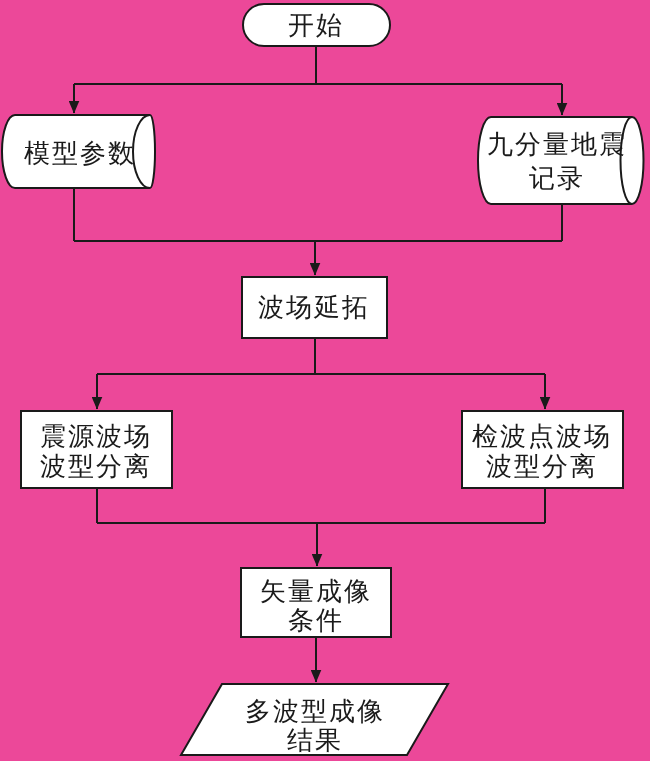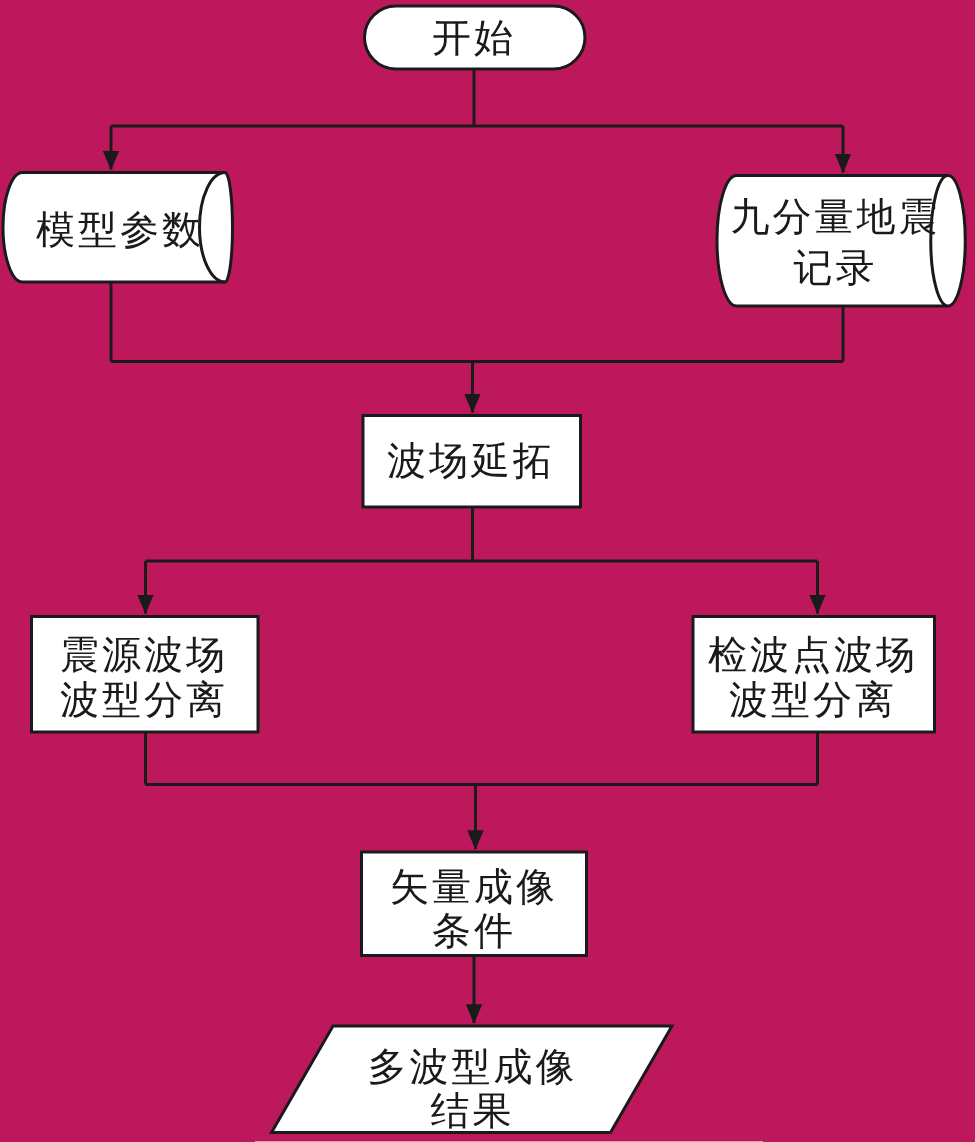--- a/index.html
+++ b/index.html
@@ -4,21 +4,21 @@
 <style>
   html, body {
     margin: 0;
     padding: 0;
     background: #ffffff;
   }
   .canvas-wrap {
     position: relative;
     width: 650px;
     height: 761px;
-    background: #be185d;
+    background: #ec4899;
     overflow: hidden;
     text-align: center;
   }
   svg {
     display: block;
   }
   .shape {
     fill: #ffffff;
     stroke: #1a1a1a;
     stroke-width: 2;

